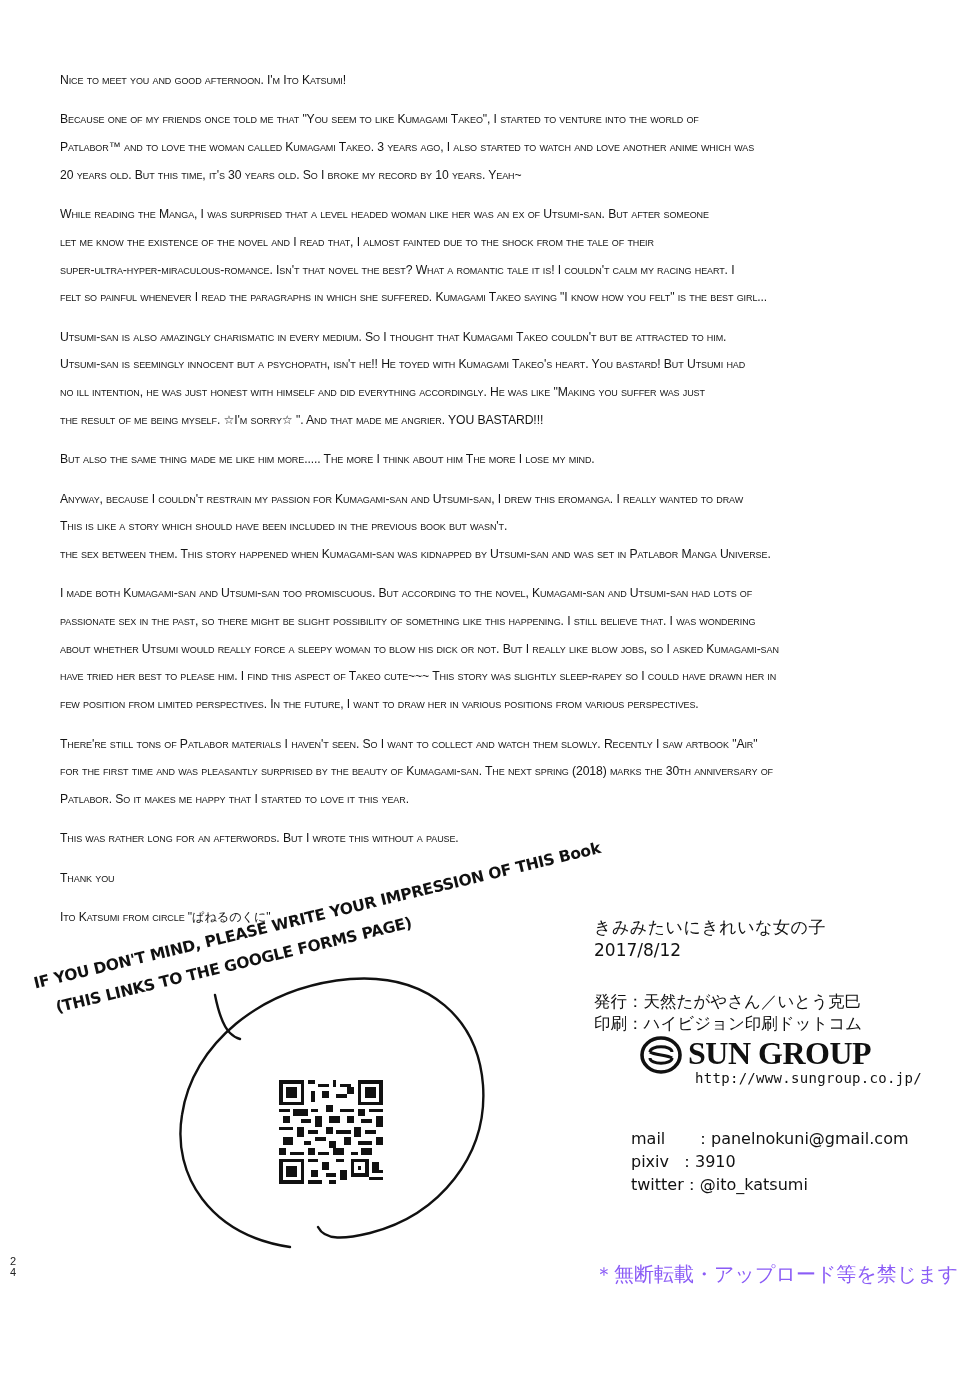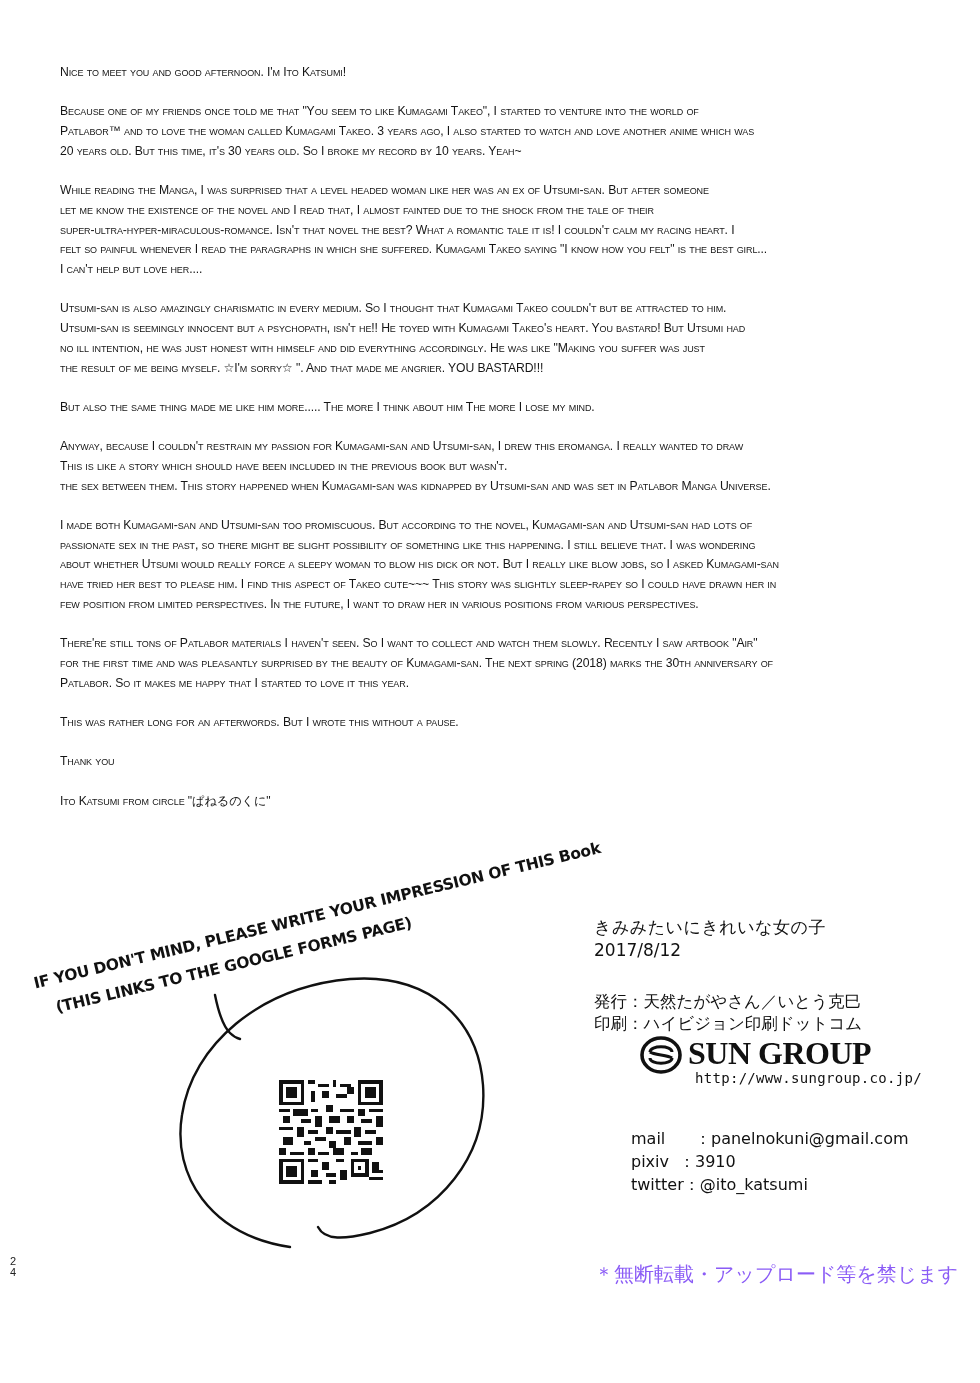--- a/index.html
+++ b/index.html
@@ -4,21 +4,21 @@
 <style>
   html, body { margin: 0; padding: 0; background: #ffffff; }
   body { width: 980px; height: 1383px; position: relative; overflow: hidden; color: #111; }
   .afterword {
     position: absolute; left: 60px; top: 63px; width: 860px;
     font-family: "Liberation Sans", sans-serif; font-size: 12.2px;
     font-variant: small-caps; text-transform: none; letter-spacing: -0.1px;
     line-height: 19.7px; color: #151515;
   }
   .afterword p { margin: 0 0 19.7px 0; white-space: normal; }
-  .afterword .line { display: block; white-space: nowrap; }
+  .afterword .line { display: block; white-space: nowrap; margin-top: 8px; }
   .page-num {
     position: absolute; left: 10px; top: 1256px; width: 10px;
     font-family: "Liberation Sans", sans-serif; font-size: 11px; line-height: 11px; color: #222;
   }
   .page-num span { display: block; }
   .survey-note {
     position: absolute; left: 32px; top: 905px; width: 520px; height: 110px;
     font-family: "DejaVu Sans", sans-serif; font-size: 15.5px; color: #111;
     transform-origin: 0 0;
   }
@@ -58,21 +58,20 @@
     <p>
       <span class="line">Because one of my friends once told me that "You seem to like Kumagami Takeo", I started to venture into the world of</span>
       <span class="line">Patlabor™ and to love the woman called Kumagami Takeo. 3 years ago, I also started to watch and love another anime which was</span>
       <span class="line">20 years old. But this time, it's 30 years old. So I broke my record by 10 years. Yeah~</span>
     </p>
     <p>
       <span class="line">While reading the Manga, I was surprised that a level headed woman like her was an ex of Utsumi-san. But after someone</span>
       <span class="line">let me know the existence of the novel and I read that, I almost fainted due to the shock from the tale of their</span>
       <span class="line">super-ultra-hyper-miraculous-romance. Isn't that novel the best? What a romantic tale it is! I couldn't calm my racing heart. I</span>
       <span class="line">felt so painful whenever I read the paragraphs in which she suffered. Kumagami Takeo saying "I know how you felt" is the best girl...</span>
-      <span class="line">I can't help but love her....</span>
     </p>
     <p>
       <span class="line">Utsumi-san is also amazingly charismatic in every medium. So I thought that Kumagami Takeo couldn't but be attracted to him.</span>
       <span class="line">Utsumi-san is seemingly innocent but a psychopath, isn't he!! He toyed with Kumagami Takeo's heart. You bastard! But Utsumi had</span>
       <span class="line">no ill intention, he was just honest with himself and did everything accordingly. He was like "Making you suffer was just</span>
       <span class="line">the result of me being myself. ☆I'm sorry☆ ". And that made me angrier. YOU BASTARD!!!</span>
     </p>
     <p>
       <span class="line">But also the same thing made me like him more..... The more I think about him The more I lose my mind.</span>
     </p>

